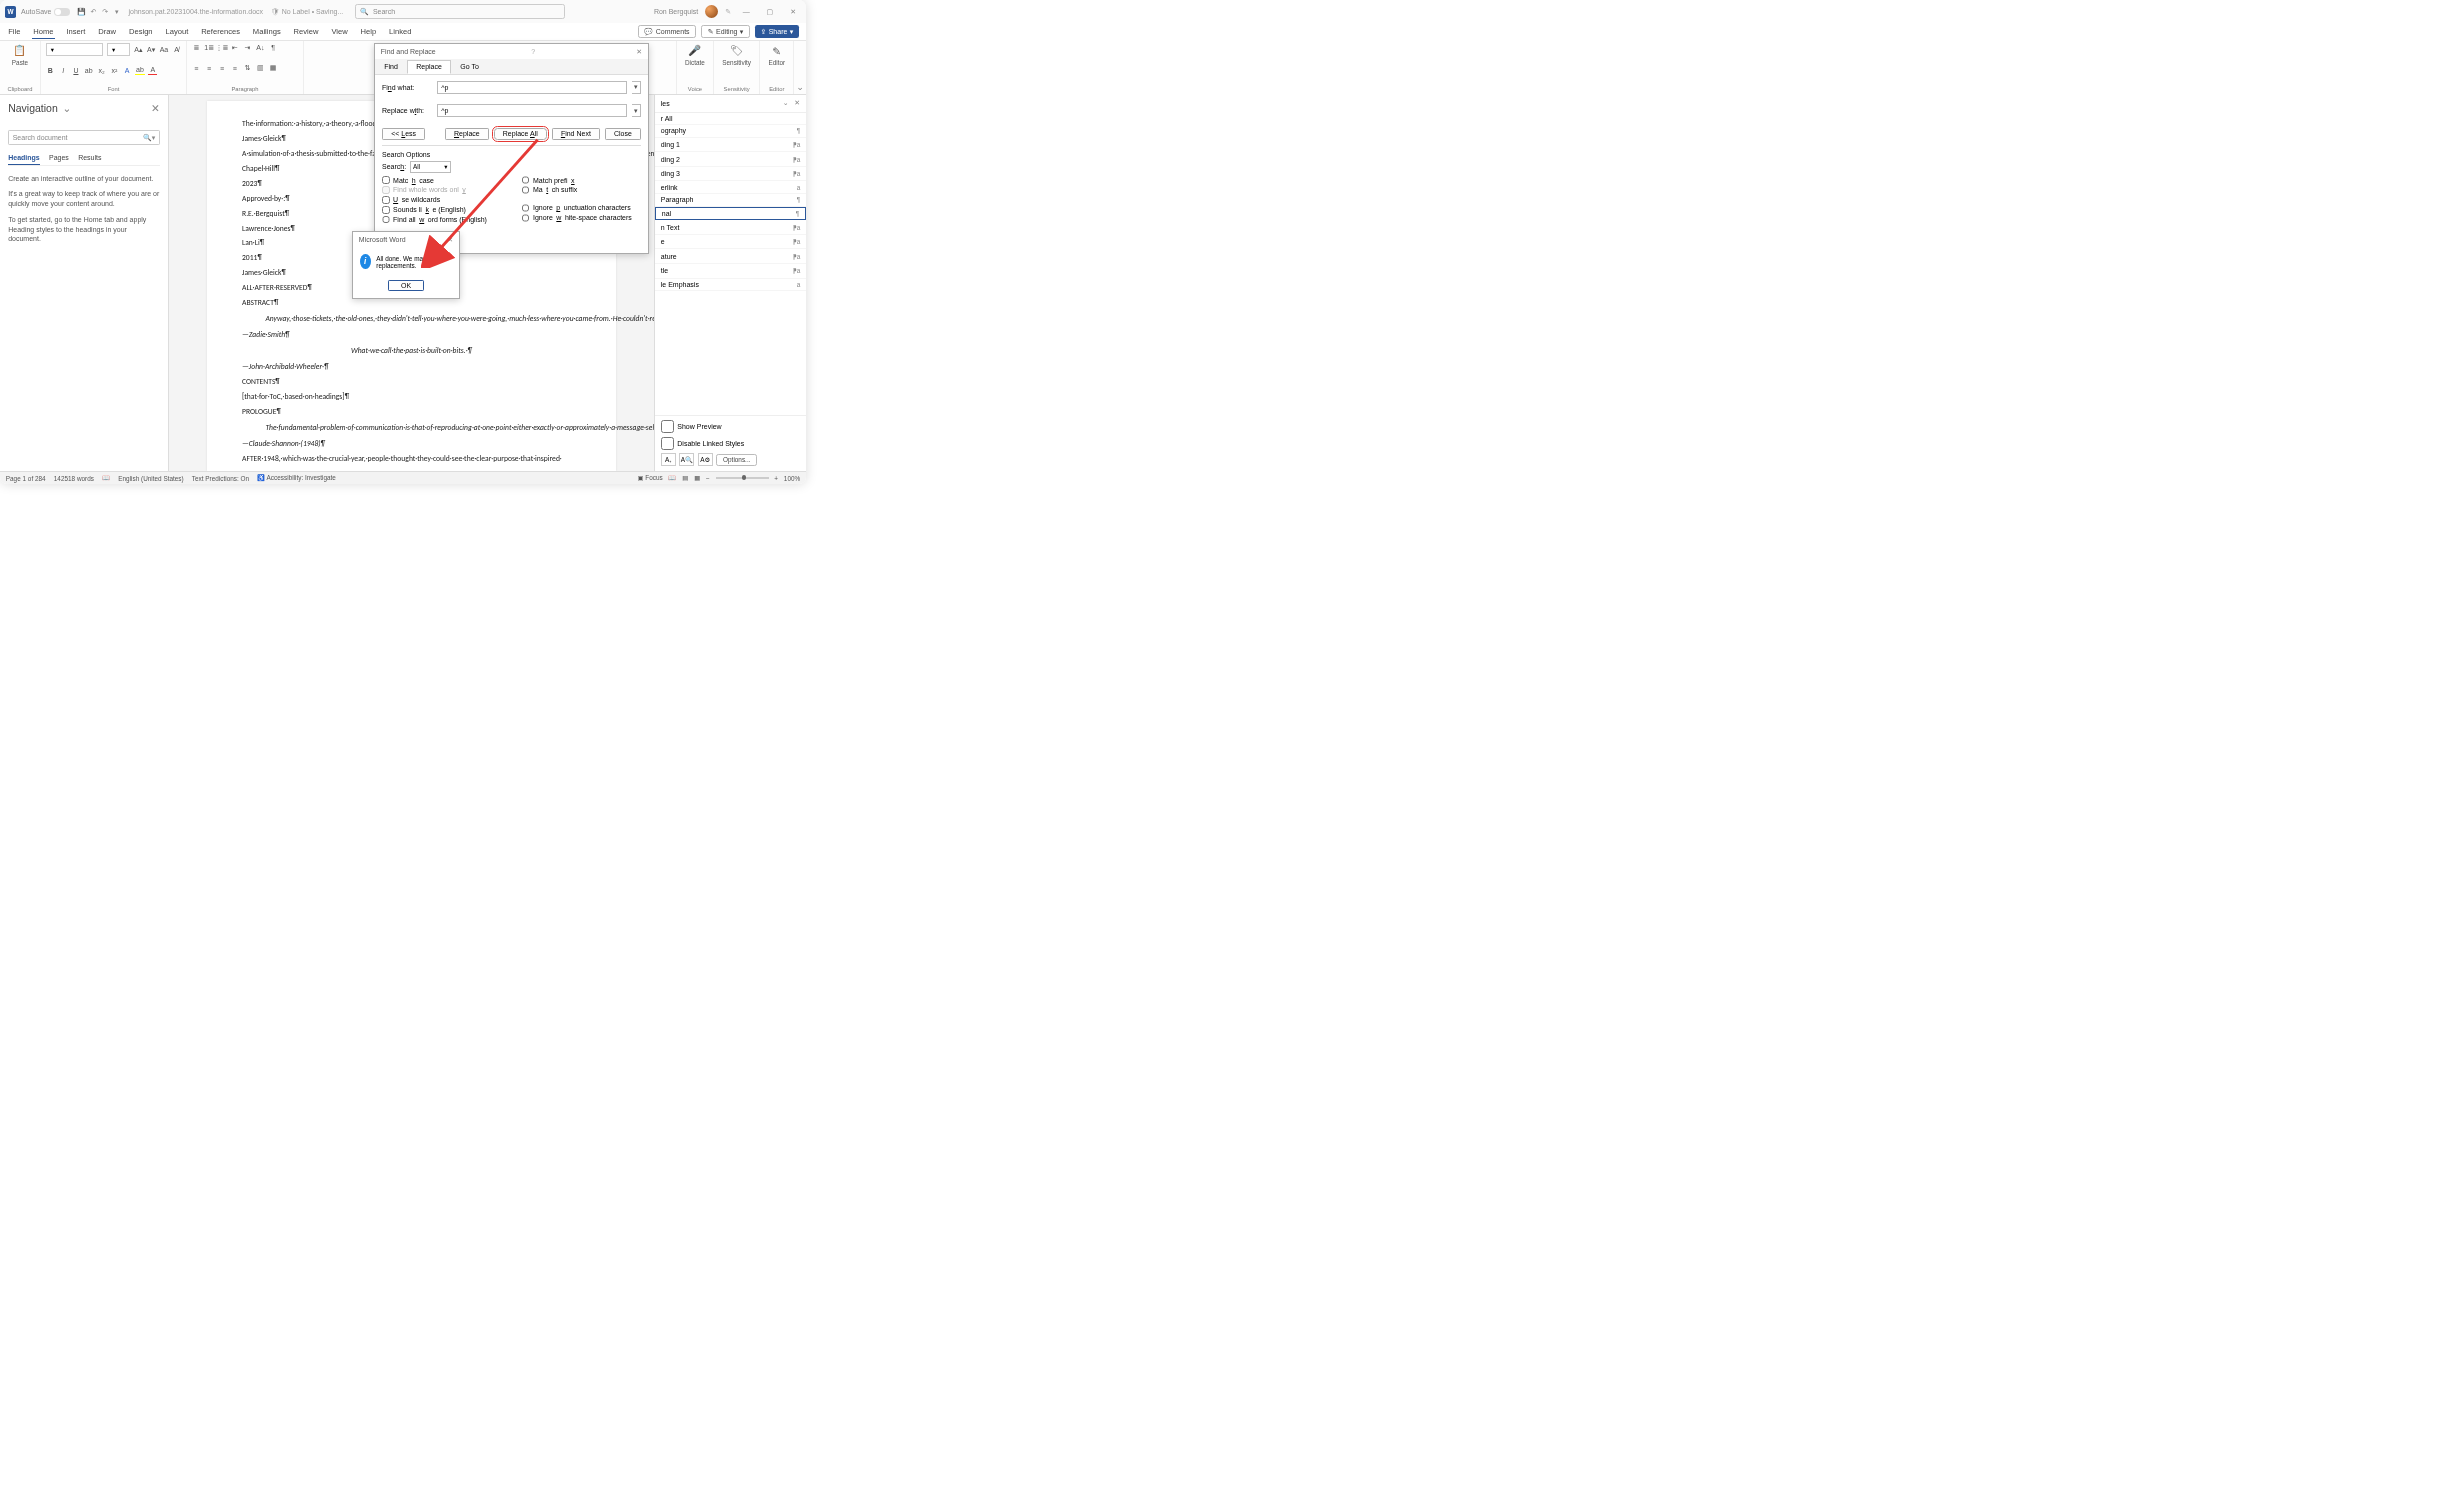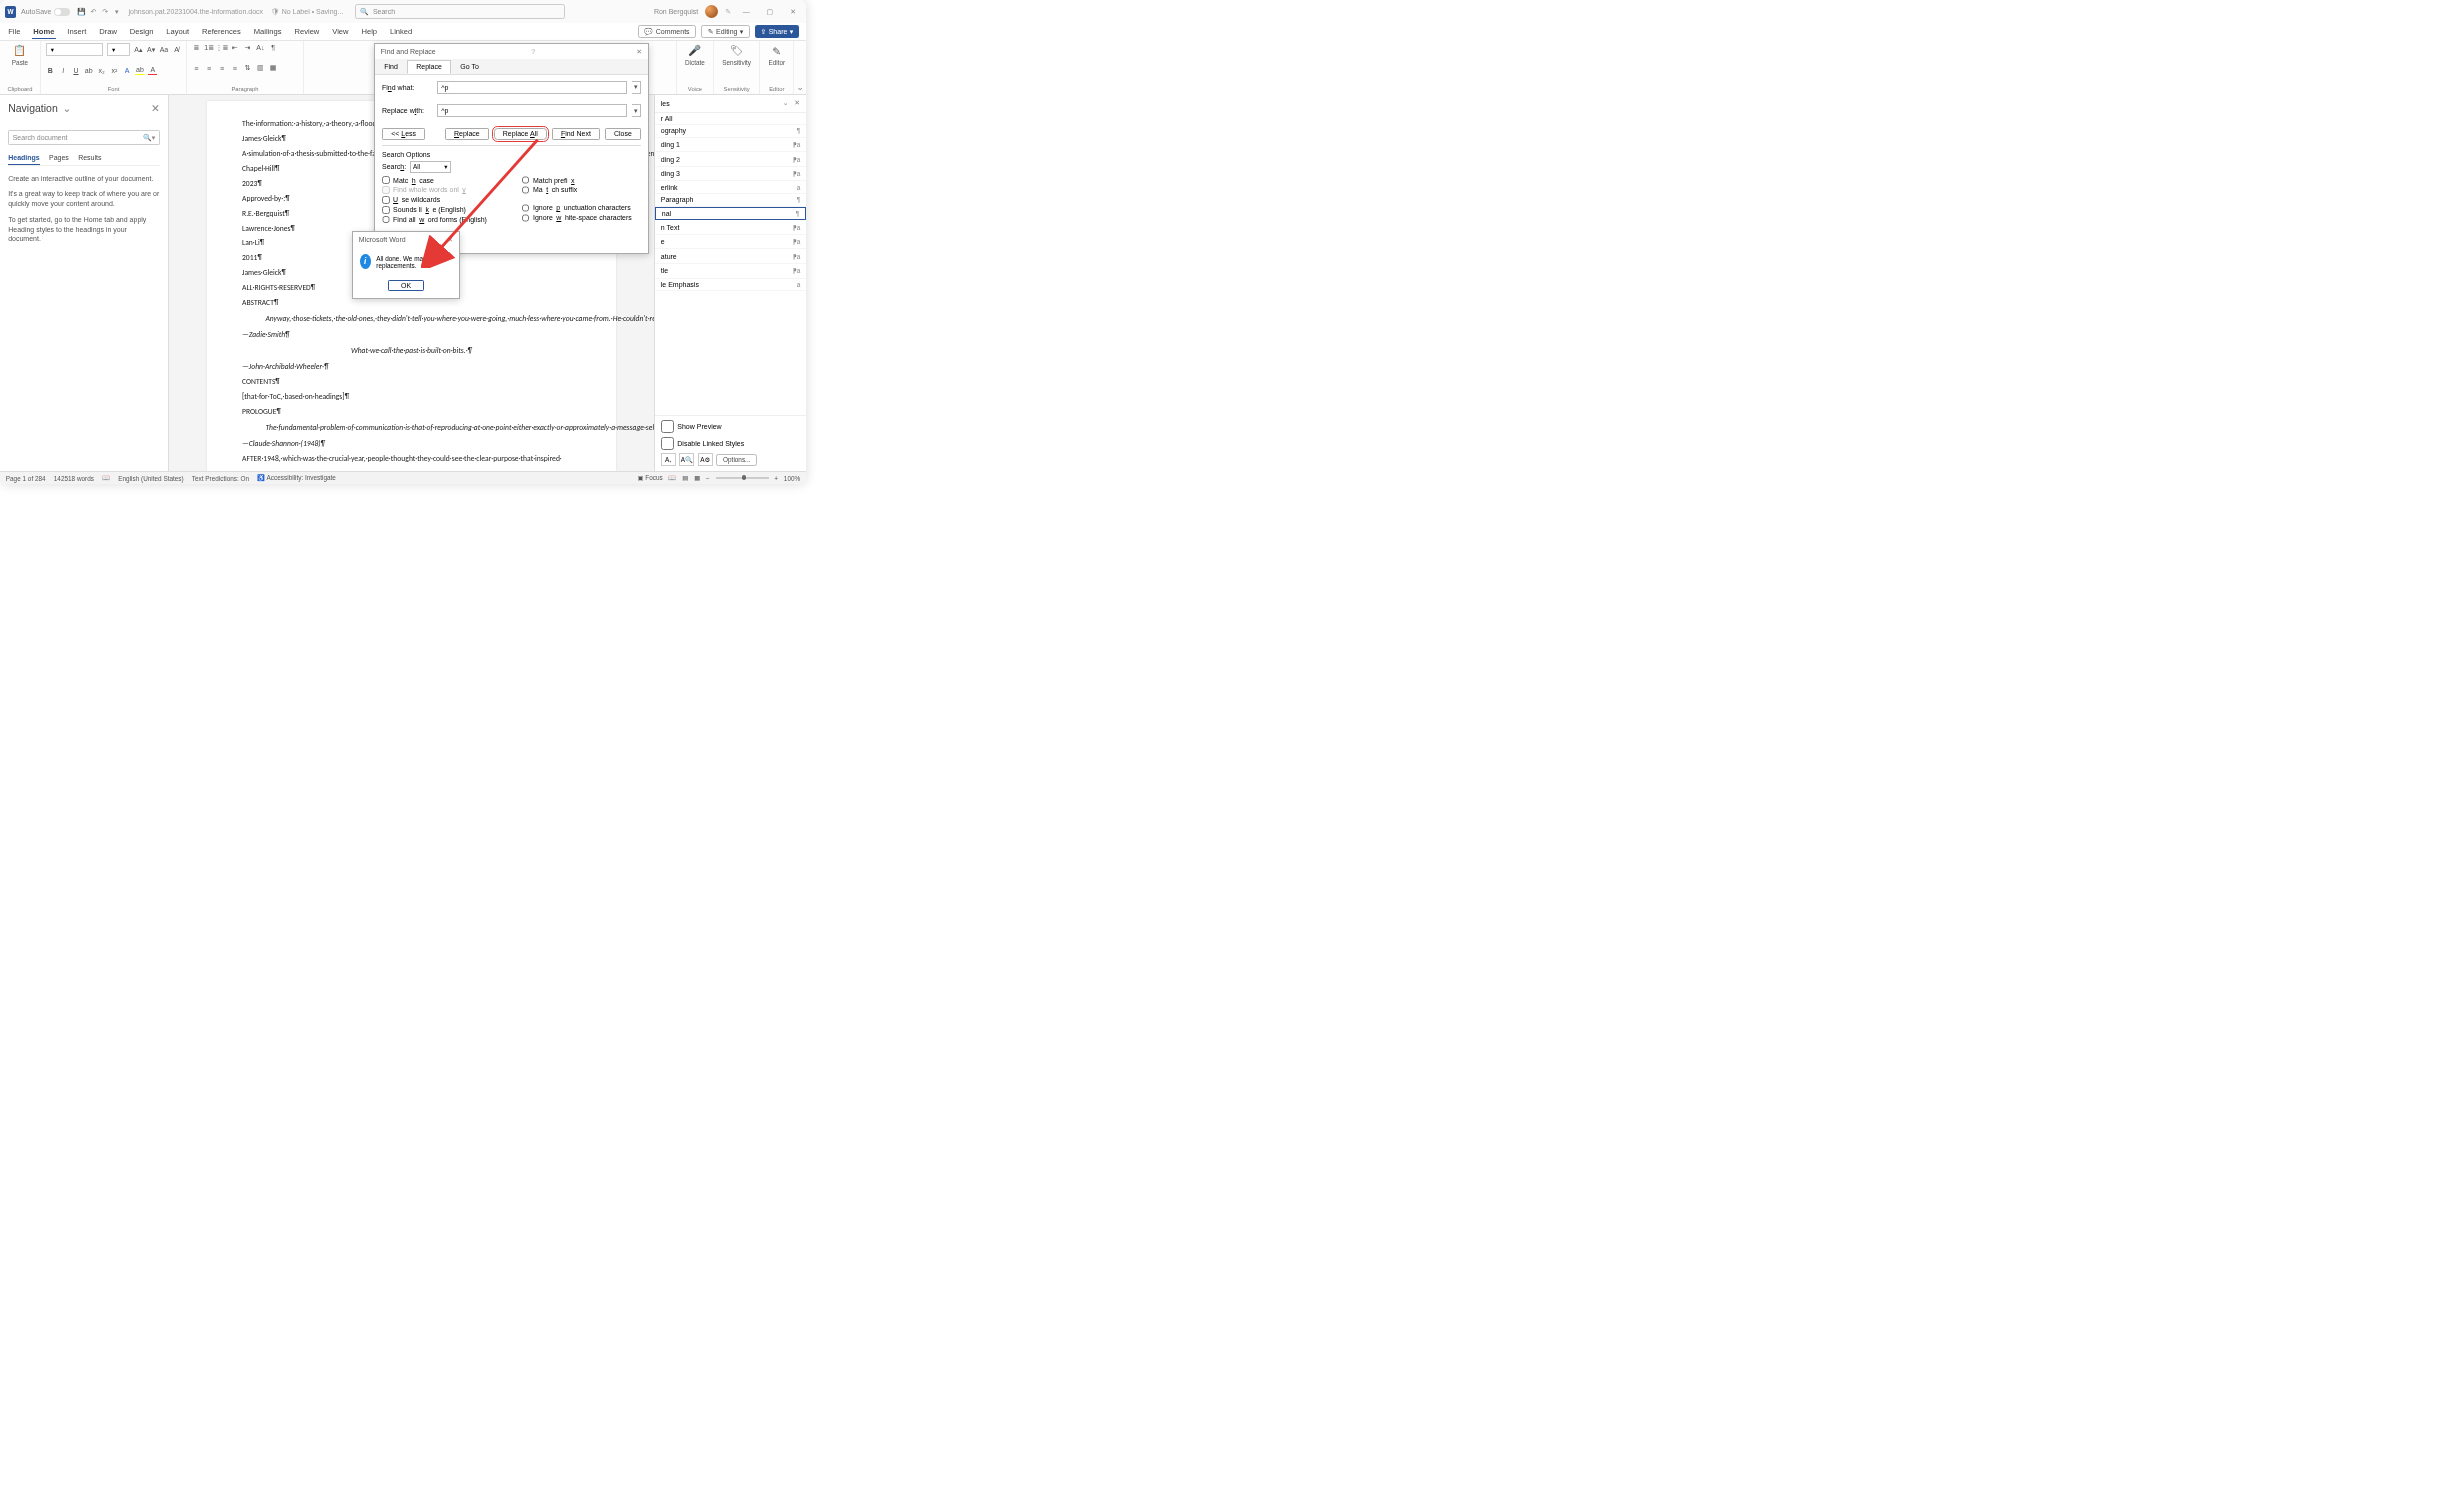--- a/index.html
+++ b/index.html
@@ -14,21 +14,21 @@
 .titlebar .qat-icon { width:11.7px; text-align:center; cursor:pointer; }
 .titlebar .filename { margin-left:5.8px; color:#999; }
 .titlebar .search { margin-left:11.7px; flex:0 0 210px; height:15px; border:0.6px solid #ccc; border-radius:2.3px; display:flex; align-items:center; padding:0 4.7px; color:#888; gap:3.5px; }
 .titlebar .right { margin-left:auto; display:flex; align-items:center; gap:7px; }
 .titlebar .avatar { width:13px; height:13px; border-radius:50%; background:radial-gradient(circle at 30% 30%,#f4a460,#8b4513); }
 .titlebar .winbtn { width:16.4px; text-align:center; }
 
 
 .tabs { height:17.5px; display:flex; align-items:center; padding:0 7px; gap:10.5px; font-size:7.6px; border-bottom:0.6px solid #e5e5e5; }
 .tabs .tab { padding:2.3px 1.2px; cursor:pointer; color:#444; }
-.tabs .tab.active { border-bottom:1.2px solid #2b579a; font-weight:700; }
+.tabs .tab.active { border-bottom:1.2px solid #2b579a; font-weight:400; }
 .tabs .rightcmds { margin-left:auto; display:flex; gap:4.7px; align-items:center; }
 .btn-outline { border:0.6px solid #bbb; border-radius:2.3px; padding:1.8px 5.8px; font-size:7px; background:#fff; color:#444; display:flex; align-items:center; gap:2.3px; }
 .btn-primary { background:#2b579a; color:#fff; border:none; border-radius:2.3px; padding:2.3px 5.8px; font-size:7px; display:flex; align-items:center; gap:2.3px; }
 
 
 .ribbon { height:54px; display:flex; border-bottom:0.6px solid #ddd; background:#fdfdfd; }
 .ribgroup { border-right:0.6px solid #eee; padding:2.3px 4.7px; display:flex; flex-direction:column; justify-content:space-between; }
 .ribgroup .label { font-size:5.8px; color:#777; text-align:center; padding-top:1.2px; }
 .ribrow { display:flex; gap:3.5px; align-items:center; }
 .icon16 { width:9.3px; height:9.3px; display:inline-flex; align-items:center; justify-content:center; color:#555; font-size:7px; }
@@ -282,21 +282,21 @@
       <p>James·Gleick¶</p>
       <p>A·simulation·of·a·thesis·submitted·to·the·faculty·of·the·University·of·North·Carolina·at·Chapel·Hill·in·partial·fulfillment·of·the·requirements·for·the·degree·of·Master·of·Science·in·Information·Science·in·the·School·of·Information·and·Library·Science¶</p>
       <p>Chapel·Hill¶</p>
       <p>2023¶</p>
       <p>Approved·by·:¶</p>
       <p>R.E.·Bergquist¶</p>
       <p>Lawrence·Jones¶</p>
       <p>Lan·Li¶</p>
       <p>2011¶</p>
       <p>James·Gleick¶</p>
-      <p>ALL·RIGHTS·RESERVED¶</p>
+      <p>ALL·AFTER·RESERVED¶</p>
       <p>ABSTRACT¶</p>
       <p class="quote">Anyway,·those·tickets,·the·old·ones,·they·didn't·tell·you·where·you·were·going,·much·less·where·you·came·from.·He·couldn't·remember·seeing·any·dates·on·them,·either,·and·there·was·certainly·no·mention·of·time.·It·was·all·different·now,·of·course.·All·this·information.·Archie·wondered·why·that·was.·¶</p>
       <p class="attrib">—Zadie·Smith¶</p>
       <p class="quote">What·we·call·the·past·is·built·on·bits.·¶</p>
       <p class="attrib">—John·Archibald·Wheeler·¶</p>
       <p>CONTENTS¶</p>
       <p>[that·for·ToC,·based·on·headings]¶</p>
       <p>PROLOGUE¶</p>
       <p class="quote">The·fundamental·problem·of·communication·is·that·of·reproducing·at·one·point·either·exactly·or·approximately·a·message·selected·at·another·point.·Frequently·the·messages·have·meaning.·¶</p>
       <p class="attrib">—Claude·Shannon·(1948)¶</p>

